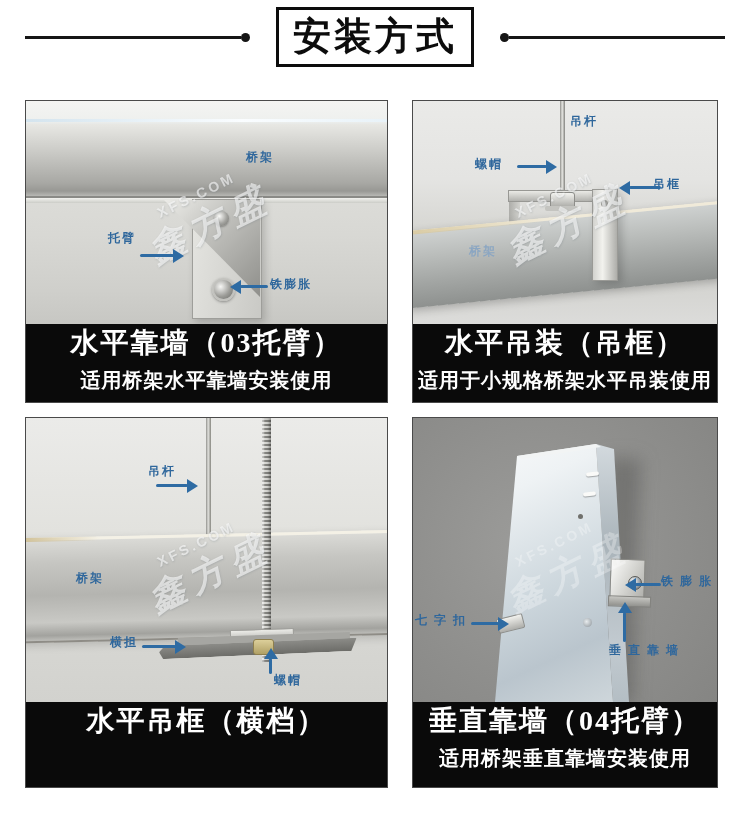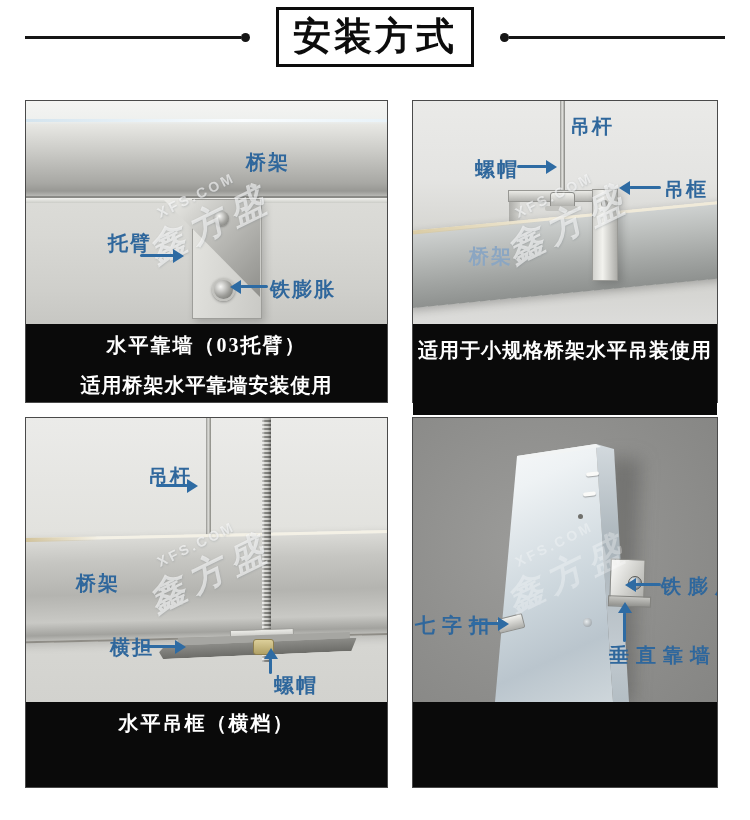--- a/index.html
+++ b/index.html
@@ -24,25 +24,25 @@
   #p4{left:412px;top:417px;width:306px;height:371px;}
   .photo{position:relative;overflow:hidden;}
   #p1 .photo,#p2 .photo{height:223px;}
   #p3 .photo,#p4 .photo{height:284px;}
   .photo>div,.photo>span,.photo>i{position:absolute;}
 
   .caption{position:relative;background:#0a0a0a;color:#ffffff;text-align:center;
            font-family:"Liberation Serif","DejaVu Serif",serif;}
   #p1 .caption,#p2 .caption{height:78px;}
   #p3 .caption,#p4 .caption{height:82px;}
-  .cap-title{font-size:20px;font-weight:bold;letter-spacing:2px;padding-top:8px;}
-  .cap-sub{font-size:20px;font-weight:bold;letter-spacing:1px;margin-top:13px;}
-
-  
-  .lbl{position:absolute;font-weight:bold;font-size:20px;line-height:1.1;color:#2f679c;
+  .cap-title{font-size:28px;font-weight:bold;letter-spacing:2px;}
+  .cap-sub{font-size:20px;font-weight:bold;letter-spacing:1px;margin-top:5px;}
+
+  
+  .lbl{position:absolute;font-weight:bold;font-size:12px;line-height:1.1;color:#2f679c;
        letter-spacing:2px;white-space:nowrap;z-index:6;}
   .lbl.faded{color:#8ba6c2;}
   .lbl.sp{letter-spacing:7px;}
   .arr{position:absolute;background:#2e6ba3;z-index:6;}
   .arr.h{height:3px;border-radius:2px;}
   .arr.v{width:3px;border-radius:2px;}
   .arr.right::after{content:"";position:absolute;right:-10px;top:50%;margin-top:-7px;
        border:7px solid transparent;border-right:0;border-left:11px solid #2e6ba3;}
   .arr.left::before{content:"";position:absolute;left:-10px;top:50%;margin-top:-7px;
        border:7px solid transparent;border-left:0;border-right:11px solid #2e6ba3;}
@@ -201,25 +201,26 @@
       <div class="p2-hole"></div>
       <div class="p2-nut"></div>
       <div class="p2-washer"></div>
       <div class="wm">
         <span class="site">XFS.COM</span>
         <span class="brand">鑫方盛</span>
       </div>
       <span class="lbl" style="left:157px;top:14px;">吊杆</span>
       <span class="lbl" style="left:62px;top:57px;">螺帽</span>
       <i class="arr h right" style="left:104px;top:64px;width:30px;"></i>
-      <span class="lbl" style="left:251px;top:77px;text-align:right;">吊框</span>
+      <span class="lbl" style="left:240px;top:77px;text-align:right;">吊框</span>
       <i class="arr h left" style="left:216px;top:85px;width:32px;"></i>
       <span class="lbl faded" style="left:56px;top:144px;">桥架</span>
     </div>
     <div class="caption">
+      <div class="cap-title">水平吊装（吊框）</div>
       <div class="cap-sub">适用于小规格桥架水平吊装使用</div>
     </div>
   </div>
 
   <div class="panel" id="p3">
     <div class="photo">
       <div class="p3-rod1"></div>
       <div class="p3-tray"></div>
       <div class="p3-rod2"></div>
       <div class="p3-clamp"></div>
@@ -262,15 +263,19 @@
         <span class="brand">鑫方盛</span>
       </div>
       <span class="lbl sp" style="left:248px;top:157px;">铁膨胀</span>
 
       <i class="arr h left" style="left:222px;top:165px;width:26px;"></i>
       <span class="lbl sp" style="left:2px;top:196px;">七字扣</span>
       <i class="arr h right" style="left:58px;top:204px;width:28px;"></i>
       <span class="lbl sp" style="left:196px;top:226px;">垂直靠墙</span>
       <i class="arr v up" style="left:210px;top:194px;height:30px;"></i>
     </div>
+    <div class="caption">
+      <div class="cap-title">垂直靠墙（04托臂）</div>
+      <div class="cap-sub">适用桥架垂直靠墙安装使用</div>
+    </div>
   </div>
 
 </div>
 
 </body></html>

